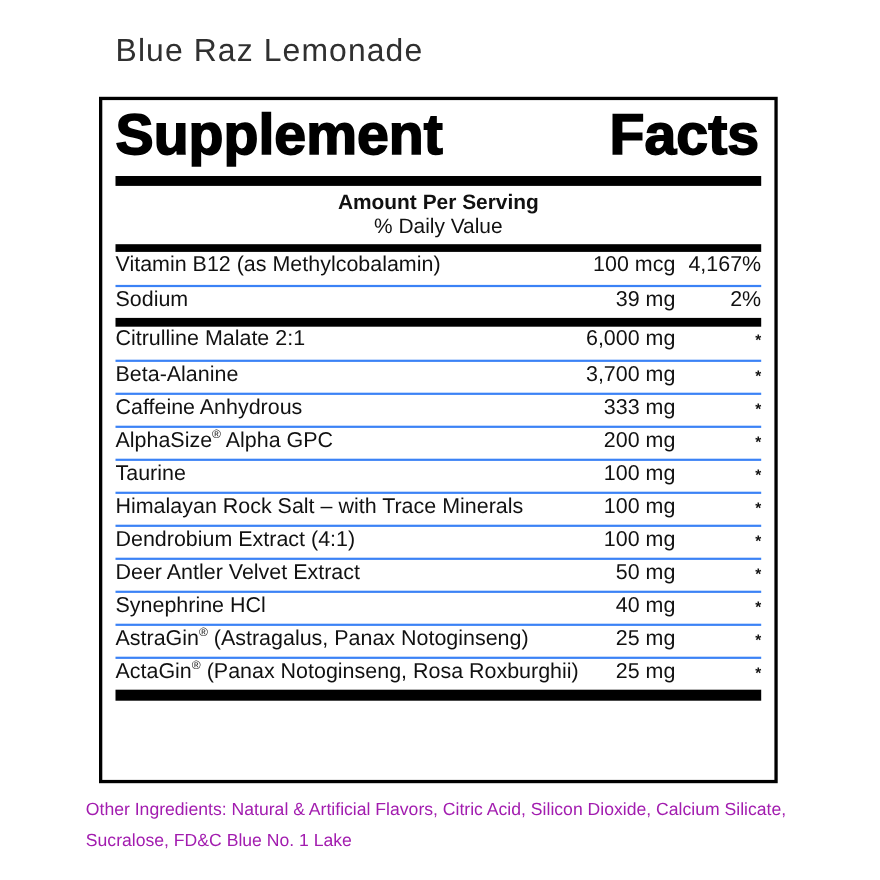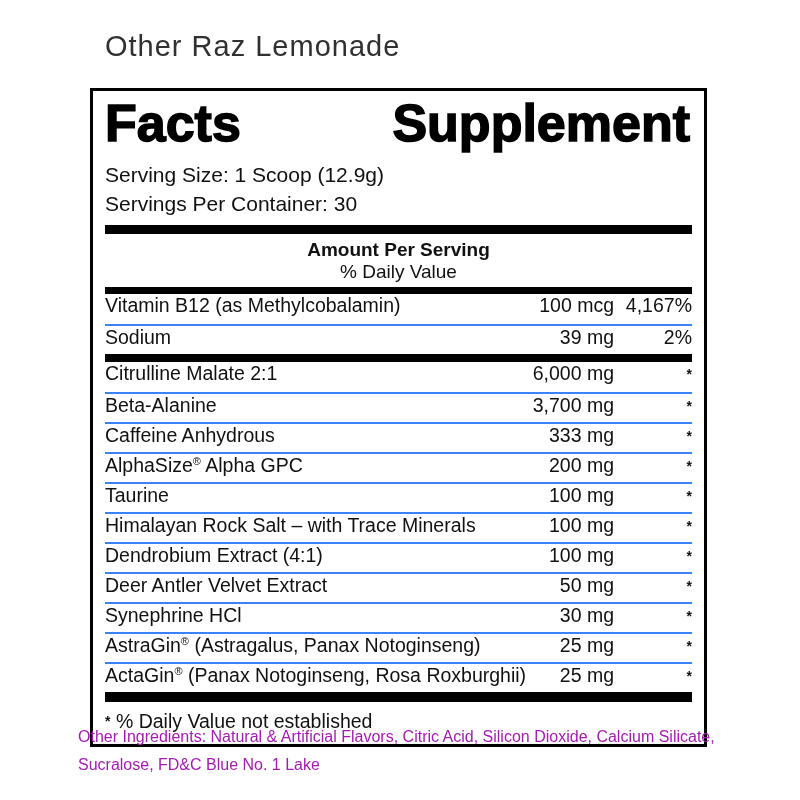--- a/index.html
+++ b/index.html
@@ -79,33 +79,29 @@
     width: 662px; margin: 0;
     font-size: 16px; line-height: 28px;
     color: #a21caf;
   }
 </style>
 </head>
 <body>
 
 <div class="page">
 
-  <h1 class="flavor">Other Raz Lemonade</h1>
+  <h1 class="flavor">Blue Raz Lemonade</h1>
 
   <div class="facts-box">
 
     <div class="sf-title">
+      <span>Supplement</span>
       <span>Facts</span>
-      <span>Supplement</span>
     </div>
 
-    <div class="serving-block">
-      <div class="serving">Serving Size: 1 Scoop (12.9g)</div>
-      <div class="serving">Servings Per Container: 30</div>
-    </div>
 
     <div class="bar bar-a"></div>
 
     <div class="head-row">
       <span class="head-left">Amount Per Serving</span>
       <span class="head-right">% Daily Value</span>
     </div>
 
     <div class="bar bar-b"></div>
 
@@ -160,39 +156,35 @@
           <span class="cell-amt">100 mg</span>
           <span class="cell-dv star">*</span>
         </div>
         <div class="row">
           <span class="cell-name">Deer Antler Velvet Extract</span>
           <span class="cell-amt">50 mg</span>
           <span class="cell-dv star">*</span>
         </div>
         <div class="row">
           <span class="cell-name">Synephrine HCl</span>
-          <span class="cell-amt">30 mg</span>
+          <span class="cell-amt">40 mg</span>
           <span class="cell-dv star">*</span>
         </div>
         <div class="row">
           <span class="cell-name">AstraGin<sup>®</sup> (Astragalus, Panax Notoginseng)</span>
           <span class="cell-amt">25 mg</span>
           <span class="cell-dv star">*</span>
         </div>
         <div class="row">
           <span class="cell-name">ActaGin<sup>®</sup> (Panax Notoginseng, Rosa Roxburghii)</span>
           <span class="cell-amt">25 mg</span>
           <span class="cell-dv star">*</span>
         </div>
       </div>
 
     <div class="bar bar-d"></div>
 
-    <div class="footnote">
-      <span class="fstar">*</span>
-      <span>% Daily Value not established</span>
-    </div>
 
   </div>
 
   <p class="other">Other Ingredients: Natural &amp; Artificial Flavors, Citric Acid, Silicon Dioxide, Calcium Silicate, Sucralose, FD&amp;C Blue No. 1 Lake</p>
 
 </div>
 
 </body></html>

